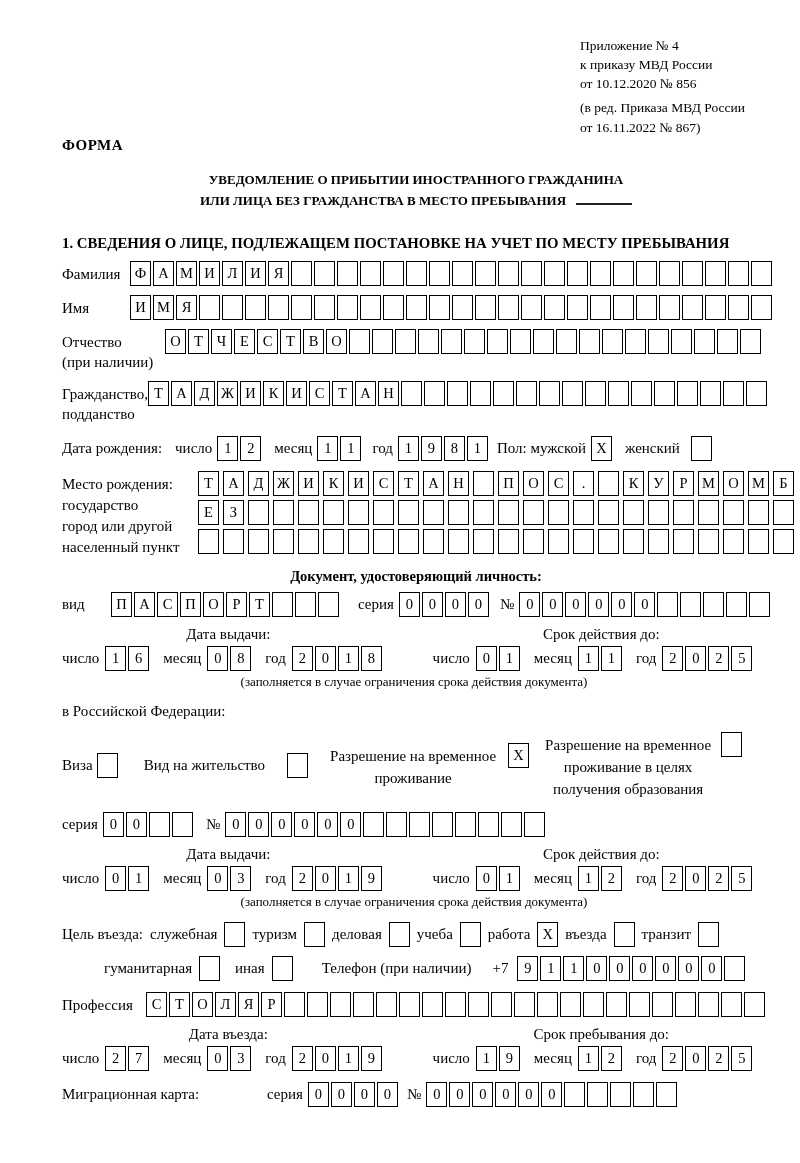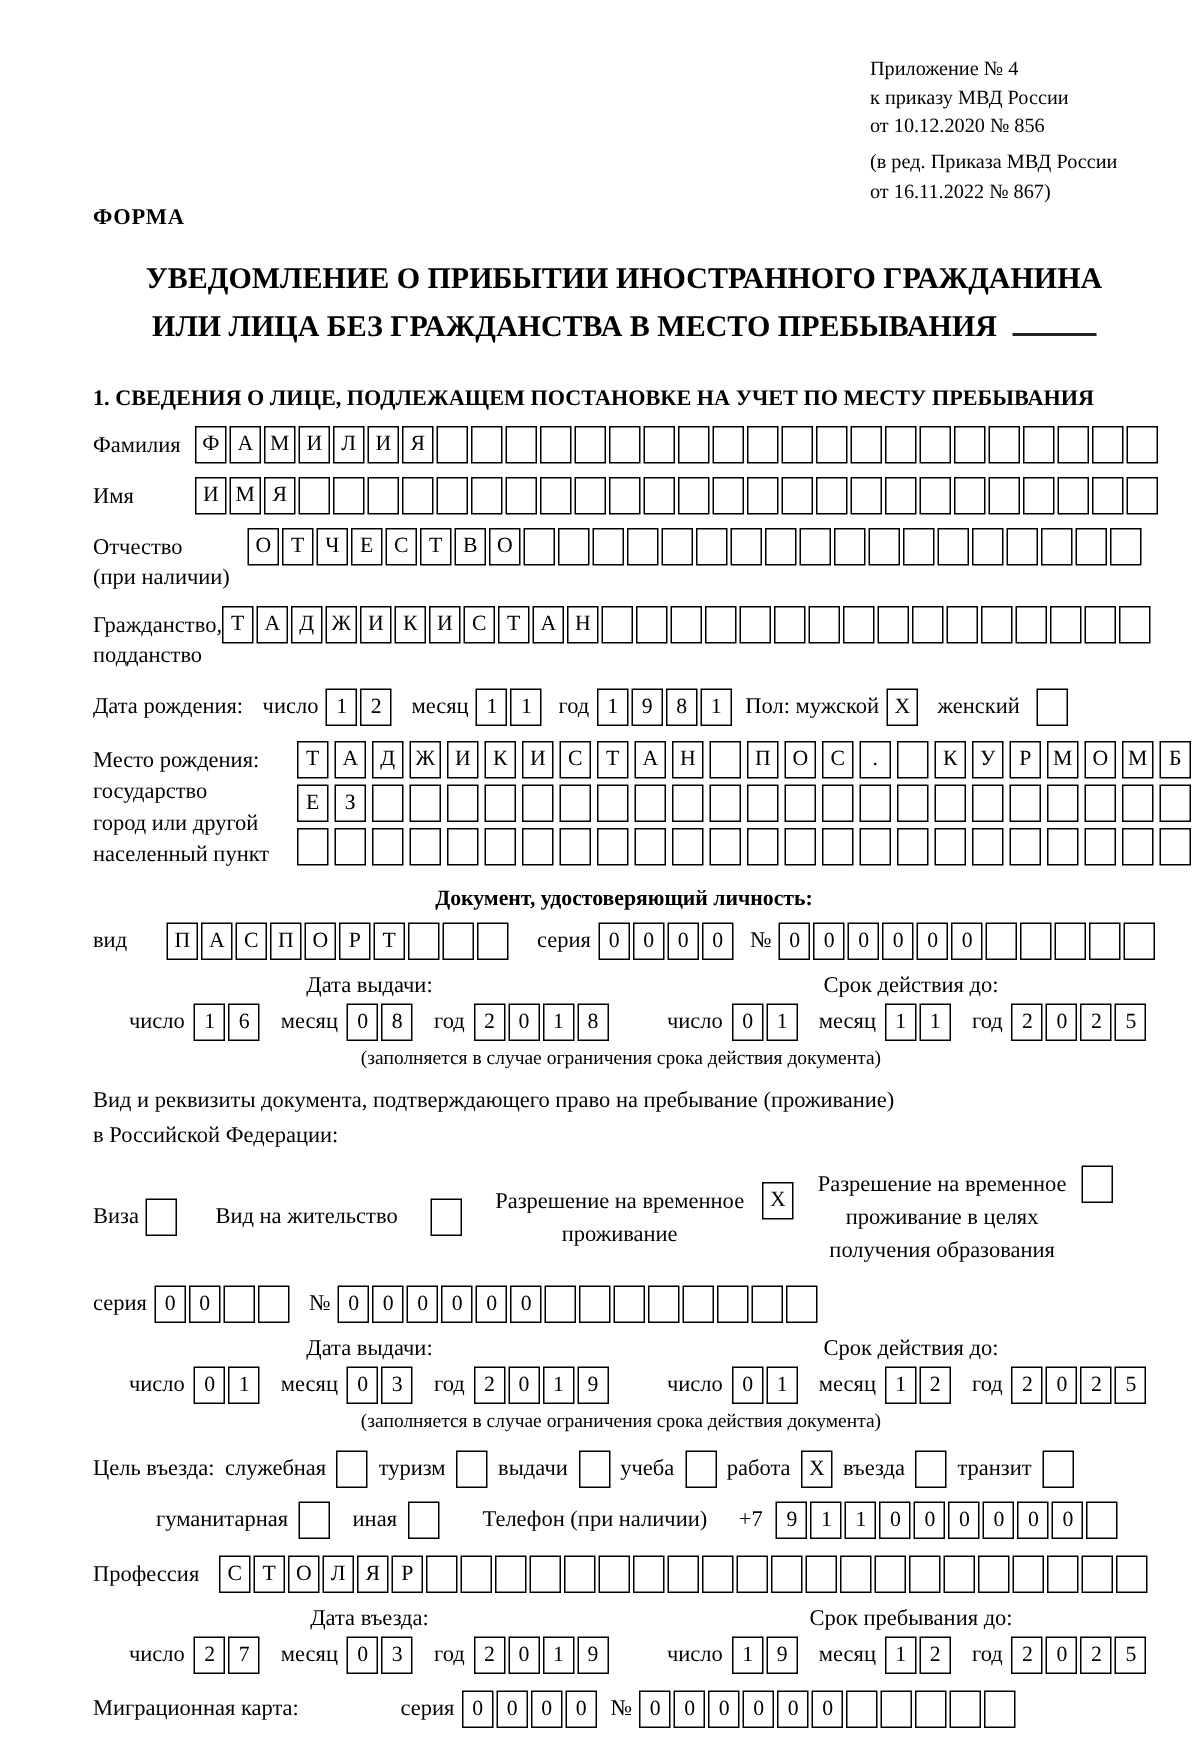--- a/index.html
+++ b/index.html
@@ -6,21 +6,21 @@
   html,body { background:#fff; }
   body { width:800px; height:1163px; font-family:"Liberation Serif", serif; color:#000; }
   .page { width:800px; height:1163px; padding:36px 30px 0 62px; overflow:hidden; position:relative; }
 
   
   .appendix { margin-left:auto; width:190px; font-size:13.5px; line-height:1.42; }
   .appendix .rev { margin-top:5px; }
   .forma { text-align:left; font-weight:bold; font-size:15px; padding-right:2px; letter-spacing:0.5px; }
 
   
-  .title { text-align:center; font-weight:bold; font-size:20px; line-height:1.6; margin-top:16px; }
+  .title { text-align:center; font-weight:bold; font-size:13px; line-height:1.6; margin-top:16px; }
   .blank-line { display:inline-block; width:56px; border-bottom:2px solid #222; height:14px; margin-left:10px; }
   .section-heading { font-weight:bold; font-size:14.8px; margin-top:24px; }
 
   
   .frow { display:flex; align-items:flex-start; margin-top:9px; }
   .lbl { font-size:15px; line-height:20px; padding-top:3px; flex:none; }
   .lbl .l2 { display:block; }
 
   
   .cells { display:flex; gap:2px; }
@@ -29,21 +29,21 @@
   .stack { display:flex; flex-direction:column; gap:4px; }
 
   
   .box { flex:none; width:21px; height:25px; border:1.6px solid #000; display:inline-flex; align-items:center; justify-content:center; font-size:14.5px; }
 
   
   .inline { display:flex; align-items:center; gap:5px; font-size:15px; }
   .inline .word { flex:none; }
 
   
-  .dates-row { display:flex; margin-top:9px;margin-left:24px; }
+  .dates-row { display:flex; margin-top:9px; }
   .dg { width:345px; }
   .dg.right { margin-left:38px; width:350px; }
   .dg-title { text-align:center; font-size:15px; margin-bottom:3px; }
   .dg-row { display:flex; align-items:center; gap:4px; font-size:15px; }
   .dg-row .word { margin-right:2px; }
   .dg-row .m { margin-left:10px; }
   .validity-note { font-size:13px; text-align:center; margin-top:3px; padding-right:4px; }
 
   .doc-heading { text-align:center; font-weight:bold; font-size:14.5px; margin-top:10px; }
   .intro { font-size:15px; line-height:1.55; margin-top:10px; }
@@ -420,21 +420,20 @@
             <span class="cell">0</span>
             <span class="cell">2</span>
             <span class="cell">5</span>
           </span>
       </div>
     </div>
   </div>
   <div class="validity-note">(заполняется в случае ограничения срока действия документа)</div>
 
   <div class="intro">
-    <div>Вид и реквизиты документа, подтверждающего право на пребывание (проживание)</div>
     <div>в Российской Федерации:</div>
   </div>
 
   <div class="permits">
     <div class="permit-item">
       <div class="permit-label">Виза</div>
       <span class="box" style="margin-left:4px"></span>
     </div>
     <div class="permit-item" style="margin-left:26px">
       <div class="permit-label">Вид на жительство</div>
@@ -531,21 +530,21 @@
     </div>
   </div>
   <div class="validity-note">(заполняется в случае ограничения срока действия документа)</div>
 
   <div class="purpose">
     <span class="word">Цель въезда:</span>
     <span class="word">служебная</span>
     <span class="box"></span>
     <span class="word">туризм</span>
     <span class="box"></span>
-    <span class="word">выдачи</span>
+    <span class="word">деловая</span>
     <span class="box"></span>
     <span class="word">учеба</span>
     <span class="box"></span>
     <span class="word">работа</span>
     <span class="box">X</span>
     <span class="word">въезда</span>
     <span class="box"></span>
     <span class="word">транзит</span>
     <span class="box"></span>
   </div>

